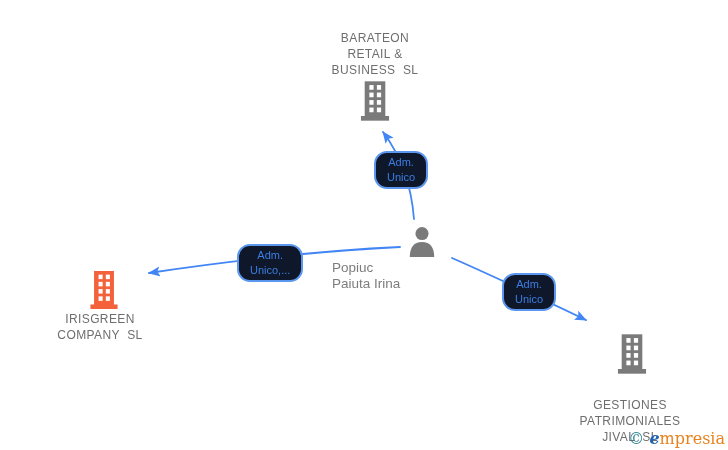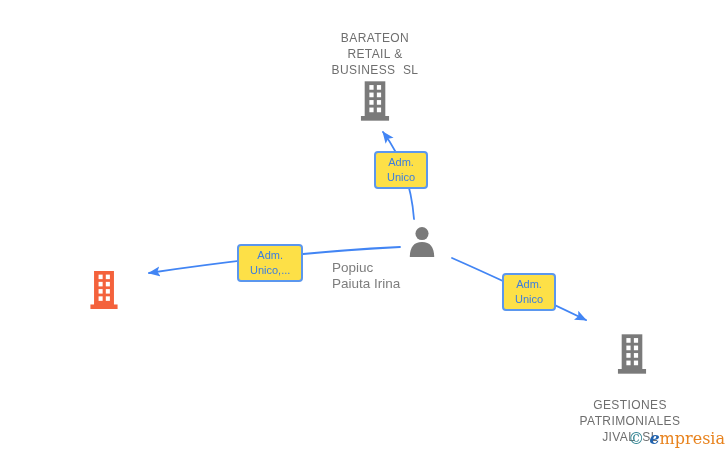--- a/index.html
+++ b/index.html
@@ -20,21 +20,21 @@
   .person-label{
     position:absolute;z-index:2;
     color:#7d7d7d;font-size:13.5px;line-height:16px;
     text-align:left;white-space:pre-wrap;
   }
   .icon{display:block;}
   .gray-ic{color:#7a7a7a;}
   .orange-ic{color:#f4623c;}
   .rel-label{
     position:absolute;z-index:3;box-sizing:border-box;
-    background:#fde047;border:2px solid #5b97ee;border-radius:4px;
+    background:#0f172a;border:2px solid #5b97ee;border-radius:13px;
     color:#3b7de0;font-size:11px;line-height:15px;
     padding:2px 11px;text-align:center;white-space:pre-wrap;
     cursor:pointer;
   }
   .watermark{
     position:absolute;right:3px;bottom:2px;z-index:2;
     font-family:"DejaVu Serif", serif;
     font-size:16px;cursor:pointer;
   }
   .wm-copy{color:#2e8391;font-style:normal;}
@@ -97,20 +97,22 @@
           <rect x="18" y="4" width="4.5" height="5"></rect>
         <rect x="10" y="12" width="4.5" height="5"></rect>
           <rect x="18" y="12" width="4.5" height="5"></rect>
         <rect x="10" y="20" width="4.5" height="5"></rect>
           <rect x="18" y="20" width="4.5" height="5"></rect>
         <rect x="10" y="28" width="4.5" height="5"></rect>
           <rect x="18" y="28" width="4.5" height="5"></rect>
       </g>
     </svg>
   </div>
+  <div class="node-label" style="left:10px;top:311px;width:180px;">IRISGREEN
+COMPANY  SL</div>
 
   <div class="node" style="left:617px;top:334px;">
     <svg class="icon gray-ic" width="30" height="40" viewBox="0 0 32 42">
       <rect x="5" y="0" width="22" height="38" fill="currentColor"></rect>
       <rect x="1" y="37" width="30" height="5" fill="currentColor"></rect>
       <g fill="#ffffff">
         <rect x="10" y="4" width="4.5" height="5"></rect>
           <rect x="18" y="4" width="4.5" height="5"></rect>
         <rect x="10" y="12" width="4.5" height="5"></rect>
           <rect x="18" y="12" width="4.5" height="5"></rect>

